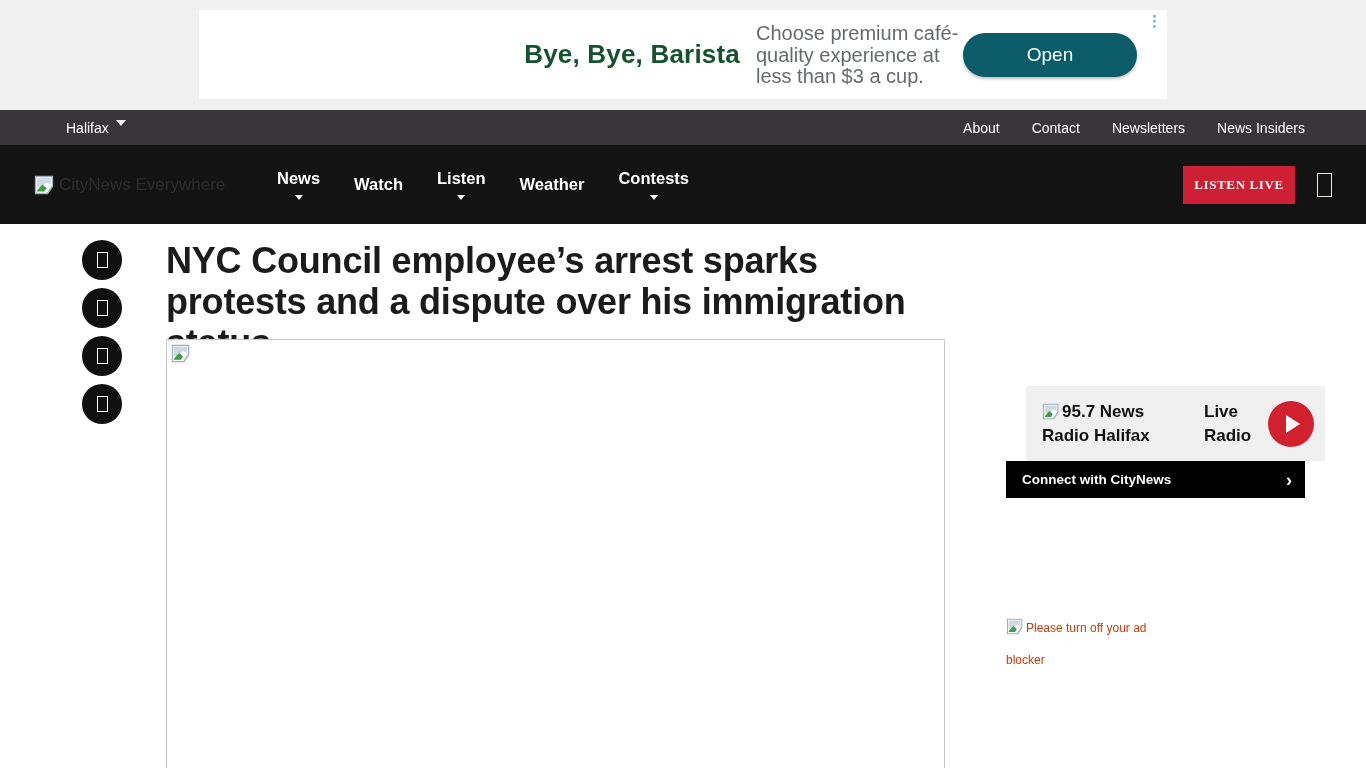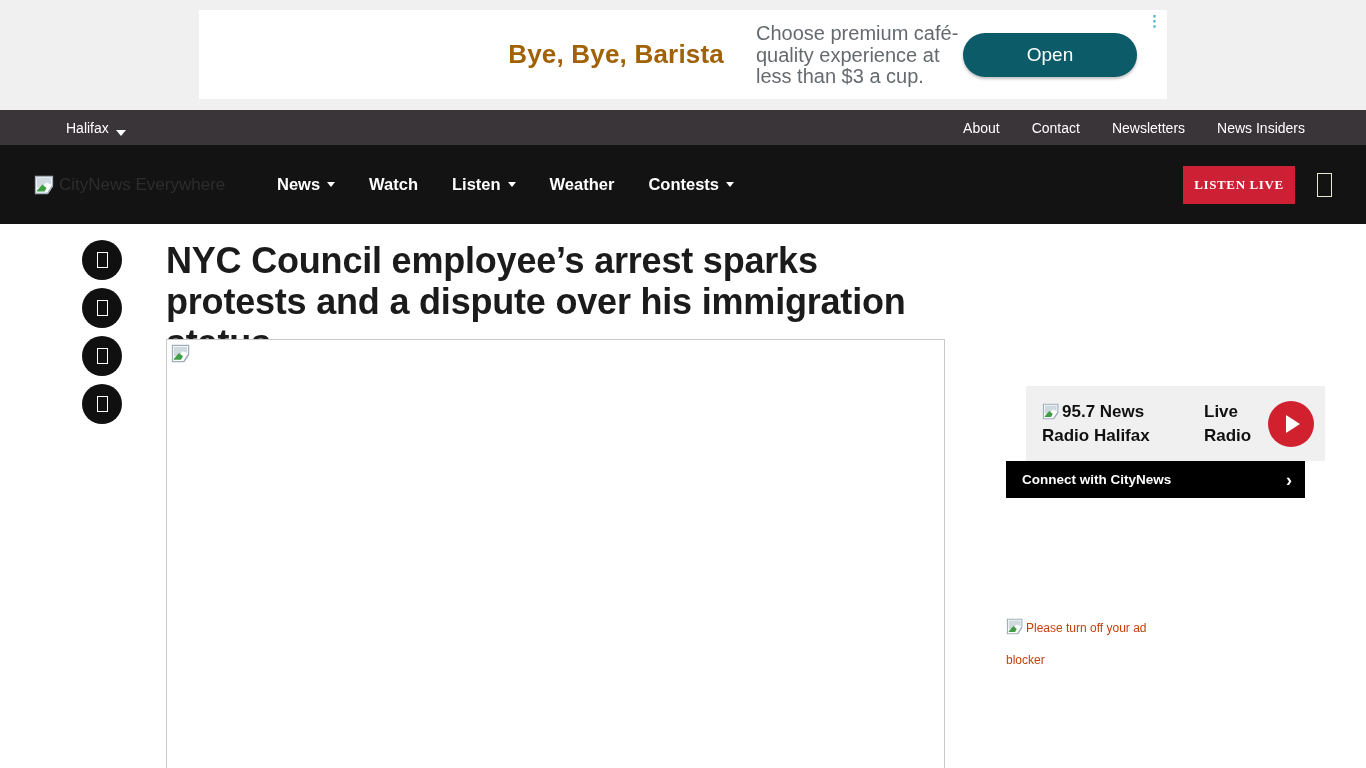--- a/index.html
+++ b/index.html
@@ -15,23 +15,23 @@
   
   .top-strip {
     position: absolute; left: 0; top: 0; width: 1366px; height: 110px;
     background: #f0f0f0;
   }
   .ad-box {
     position: absolute; left: 199px; top: 10px; width: 968px; height: 89px;
     background: #ffffff;
   }
   .ad-headline {
-    position: absolute; left: 0; top: 0; width: 525px; height: 89px;
+    position: absolute; left: 16px; top: 0; width: 525px; height: 89px;
     display: flex; align-items: center; justify-content: flex-end;
-    font-size: 26px; font-weight: bold; color: #a16207; letter-spacing: 0.2px;
+    font-size: 26px; font-weight: bold; color: #14532d; letter-spacing: 0.2px;
   }
   .ad-desc {
     position: absolute; left: 557px; top: 13px; width: 212px;
     font-size: 20px; line-height: 21.5px; color: #666a6e;
   }
   .ad-cta {
     position: absolute; left: 764px; top: 23px; width: 174px; height: 44px;
     border: none; border-radius: 22px;
     background: #0b5b68; color: #ffffff;
     font-family: "Liberation Sans", sans-serif;
@@ -44,21 +44,21 @@
     cursor: pointer; letter-spacing: 0;
   }
 
   
   .utility-bar {
     position: absolute; left: 0; top: 110px; width: 1366px; height: 35px;
     background: #3a3538; color: #ffffff;
     display: flex; align-items: center;
     padding: 0 61px 0 66px; font-size: 14px;
   }
-  .loc-picker { display: flex; align-items: flex-end; gap: 7px; cursor: pointer; }
+  .loc-picker { display: flex; align-items: flex-start; gap: 7px; cursor: pointer; }
   .caret-down {
     width: 0; height: 0;
     border-left: 5px solid transparent; border-right: 5px solid transparent;
     border-top: 6px solid #ffffff;
   }
   .utility-links { margin-left: auto; display: flex; gap: 32px; }
   .utility-links a { color: #ffffff; text-decoration: none; cursor: pointer; }
 
   
   .main-nav {
@@ -66,21 +66,21 @@
     background: #131313;
     display: flex; align-items: center;
     padding: 0 34px;
   }
   .logo { display: flex; align-items: center; gap: 3px; width: 233px; cursor: pointer; }
   .logo-alt { color: #2d2d2d; font-size: 17px; white-space: nowrap; }
   .nav-items {
     display: flex; align-items: center; gap: 34px; margin-left: 10px;
     color: #ffffff; font-weight: bold; font-size: 16.5px;
   }
-  .nav-item { display: flex; align-items: center; gap: 7px; cursor: pointer; }
+  .nav-item { display: flex; align-items: center; gap: 7px; cursor: pointer; flex-direction: column; }
   .nav-item .caret-down { border-top-width: 5px; border-left-width: 4.5px; border-right-width: 4.5px; }
   .listen-live {
     margin-left: auto;
     background: #cd2034; color: #ffffff; border: none;
     width: 112px; height: 38px;
     font-family: Liberation Serif, serif;
     font-weight: bold; font-size: 13px; letter-spacing: 0.6px;
     cursor: pointer;
   }
   .search-tofu {

